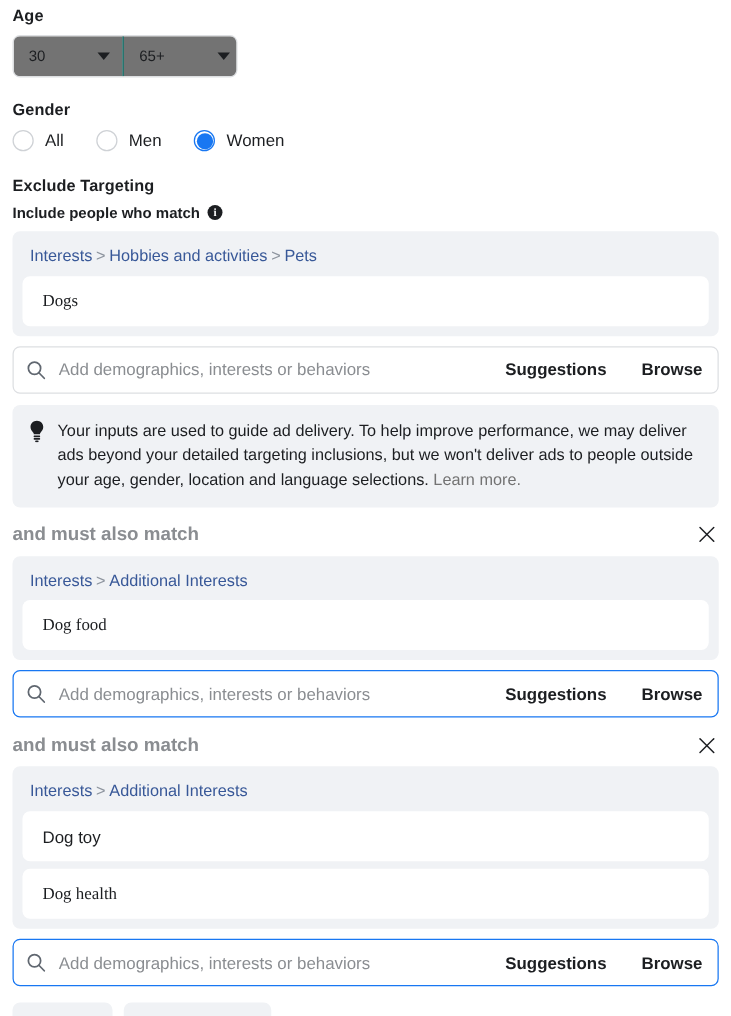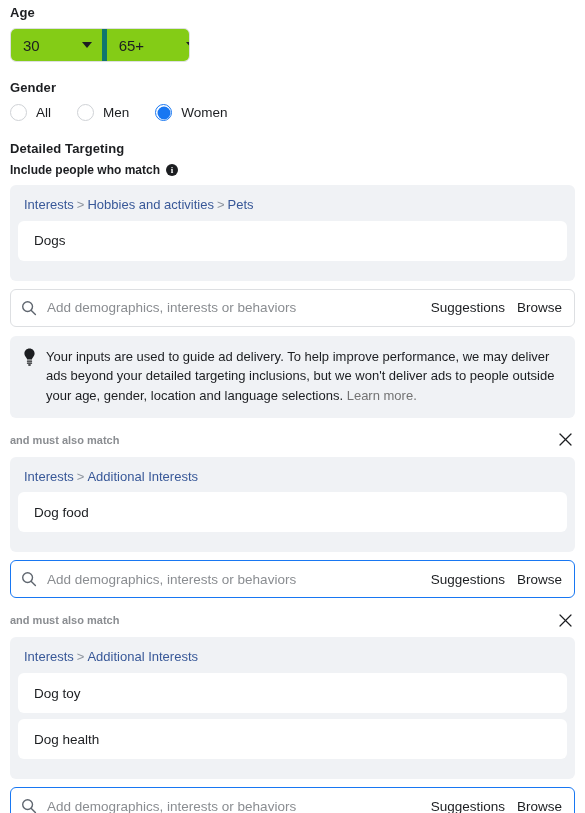--- a/index.html
+++ b/index.html
@@ -32,27 +32,27 @@
     border-radius: 6px;
     overflow: hidden;
     background: #fff;
   }
   .select-box {
     flex: 1 1 50%;
     display: flex;
     align-items: center;
     justify-content: space-between;
     padding: 0 10px 0 12px;
-    font-size: 15px;
-    color: #1c1e21;
-    cursor: pointer;
-    background: #84cc16;
+    font-size: 12px;
+    color: #1c1e21;
+    cursor: pointer;
+    background: #737373;
     gap: 36px;
   }
-  .select-box + .select-box { border-left: 5px solid #0f766e; }
+  .select-box + .select-box { border-left: 1px solid #0f766e; }
   .caret {
     width: 0; height: 0;
     border-left: 5px solid transparent;
     border-right: 5px solid transparent;
     border-top: 6px solid #1c1e21;
     margin-left: 6px;
   }
 
   
   .gender-block { margin-top: 18px; }
@@ -125,21 +125,21 @@
     background: #fff;
     border-radius: 6px;
     height: 40px;
     display: flex;
     align-items: center;
     padding: 0 16px;
     font-size: 13.5px;
     color: #1c1e21;
     margin-bottom: 6px;
   }
-  .tg-item:last-child { margin-bottom: 12px; }
+  .tg-item:last-child { margin-bottom: 0; font-family: Liberation Serif, serif; }
 
   
   .search-bar {
     display: flex;
     align-items: center;
     height: 38px;
     background: #fff;
     border: 1px solid #dddfe2;
     border-radius: 6px;
     padding: 0 12px 0 10px;
@@ -147,21 +147,21 @@
   }
   .search-bar.focused {
     border: 1px solid #1877f2;
   }
   .search-icon { width: 16px; height: 16px; flex: none; margin-right: 10px; }
   .search-ph {
     flex: 1;
     font-size: 13.5px;
     color: #8a8d91;
   }
-  .search-actions { display: flex; gap: 12px; }
+  .search-actions { display: flex; gap: 28px; font-weight: bold; }
   .search-action {
     font-size: 13.5px;
     color: #1c1e21;
     cursor: pointer;
     white-space: nowrap;
   }
 
   
   .tip-box {
     background: #f0f2f5;
@@ -180,21 +180,21 @@
 
   
   .amam-row {
     display: flex;
     align-items: center;
     justify-content: space-between;
     margin-top: 12px;
     margin-bottom: 7px;
   }
   .amam-label {
-    font-size: 11px;
+    font-size: 15px;
     font-weight: bold;
     color: #8a8d91;
   }
   .close-btn {
     width: 20px; height: 20px;
     display: flex; align-items: center; justify-content: center;
     cursor: pointer;
   }
   .close-btn svg { width: 15px; height: 15px; }
 
@@ -243,21 +243,21 @@
         <span class="radio-text">Men</span>
       </label>
       <label class="radio-item">
         <span class="radio checked"></span>
         <span class="radio-text">Women</span>
       </label>
     </div>
   </div>
 
   <div class="dt-block">
-    <div class="section-label dt-title">Detailed Targeting</div>
+    <div class="section-label dt-title">Exclude Targeting</div>
     <div class="dt-sub">
       <span>Include people who match</span>
       <span class="info-icon">i</span>
     </div>
 
     <div>
       <div class="tg-group">
         <div class="breadcrumb">
           <span class="bc-link">Interests</span><span class="bc-sep">&gt;</span><span class="bc-link">Hobbies and activities</span><span class="bc-sep">&gt;</span><span class="bc-link">Pets</span>
         </div>

